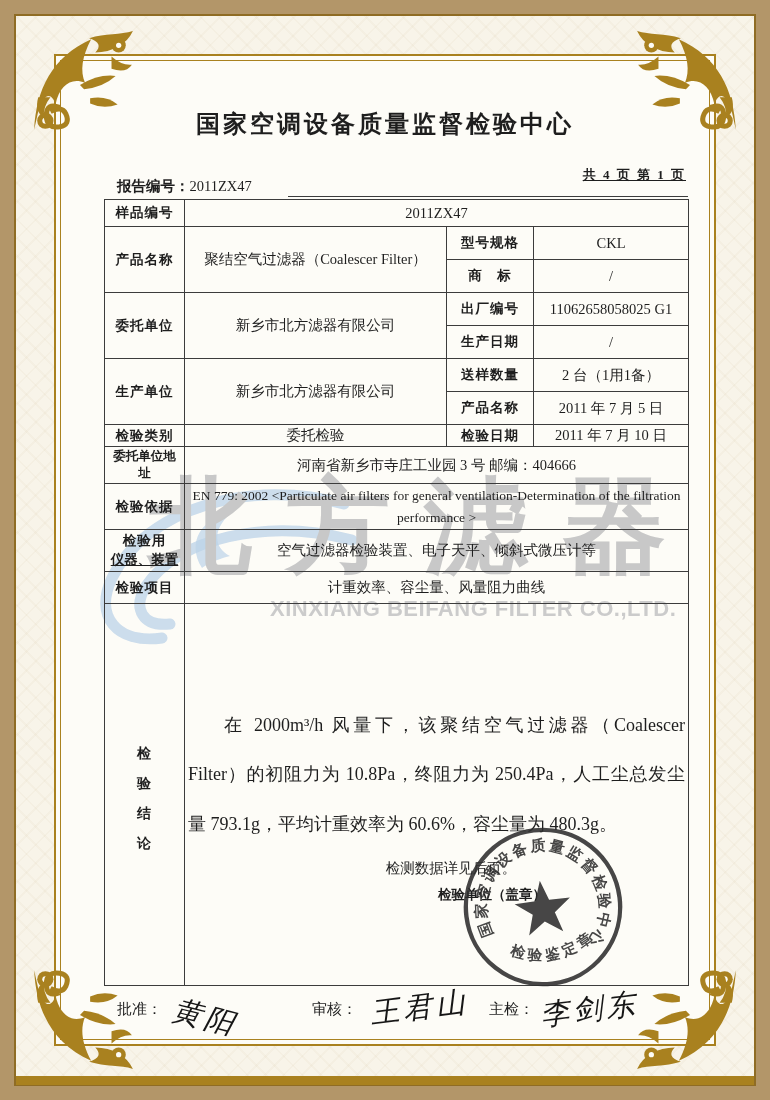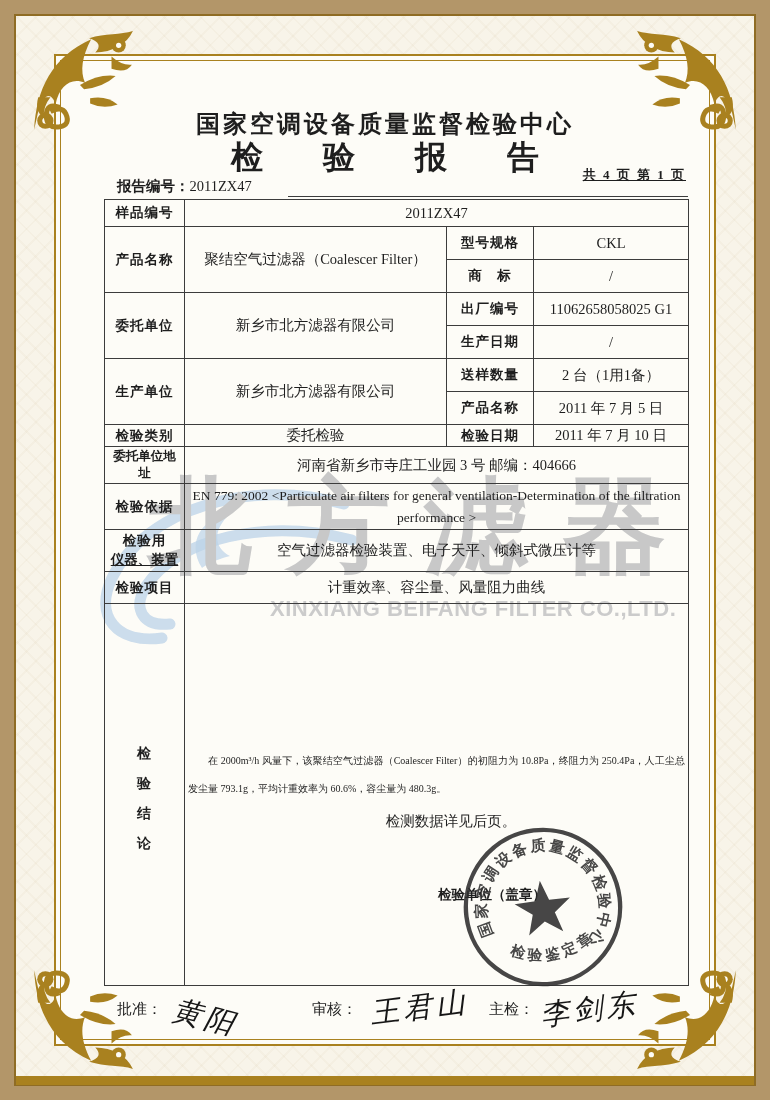--- a/index.html
+++ b/index.html
@@ -45,21 +45,21 @@
   table.form td{border:1.5px solid #3c3c3c;text-align:center;vertical-align:middle;
                 padding:1px 3px;background:transparent;}
   td.lab{font-family:"Liberation Sans",sans-serif;font-weight:bold;font-size:13.5px;letter-spacing:1px;}
   td.val{font-size:14.5px;}
   td.val-left{text-align:left;padding-left:28px;}
   td.basis-val{font-size:13.5px;line-height:1.6;text-align:center;padding:2px 6px;}
   .v-label{writing-mode:vertical-lr;text-orientation:upright;letter-spacing:30px;
            font-family:"Liberation Sans",sans-serif;font-weight:bold;font-size:14px;
            display:inline-block;margin-top:8px;}
   td.concl-cell{vertical-align:top;text-align:left;padding:26px 10px 0 10px;}
-  .concl-p1{margin:0;text-indent:2em;font-size:10px;line-height:2.75;text-align:justify;}
+  .concl-p1{margin:0;text-indent:2em;font-size:18px;line-height:2.75;text-align:justify;}
   .concl-p2{margin:0;text-indent:2em;font-size:14.5px;line-height:2.75;}
 
   
   .unit-seal-label{position:absolute;left:438px;top:886px;font-size:13.5px;font-weight:bold;z-index:3;}
   .issue-date{position:absolute;left:406px;top:917px;font-size:14.5px;font-weight:bold;z-index:3;}
   .stamp{position:absolute;left:460px;top:824px;width:166px;height:166px;z-index:4;
          transform:rotate(-7deg);opacity:.88;}
 
   
   .sig-row{position:absolute;left:0;top:996px;width:770px;z-index:3;}
@@ -159,21 +159,20 @@
         <path d="M 302,94 C 216,72 128,92 96,140 C 82,163 93,181 120,178"></path>
       </g>
       <path d="M 152,122 C 136,96 152,72 180,68 C 162,84 164,102 180,110 C 164,114 156,119 152,122 Z" fill="#abc8e4" opacity="0.7"></path>
     </svg>
     <div class="wm-cn">北方滤器</div>
     <div class="wm-en">XINXIANG BEIFANG FILTER CO.,LTD.</div>
   </div>
 
   <div class="content">
     <div class="org-title">国家空调设备质量监督检验中心</div>
-    <div class="report-title">检 验 报 告</div>
 
     <div class="meta-left">
       <span>报告编号：</span><span class="meta-no">2011ZX47</span>
     </div>
     <div class="meta-right">共 4 页 第 1 页</div>
     <div class="meta-rule"></div>
 
     <table class="form">
       <colgroup>
           <col style="width:80px">

